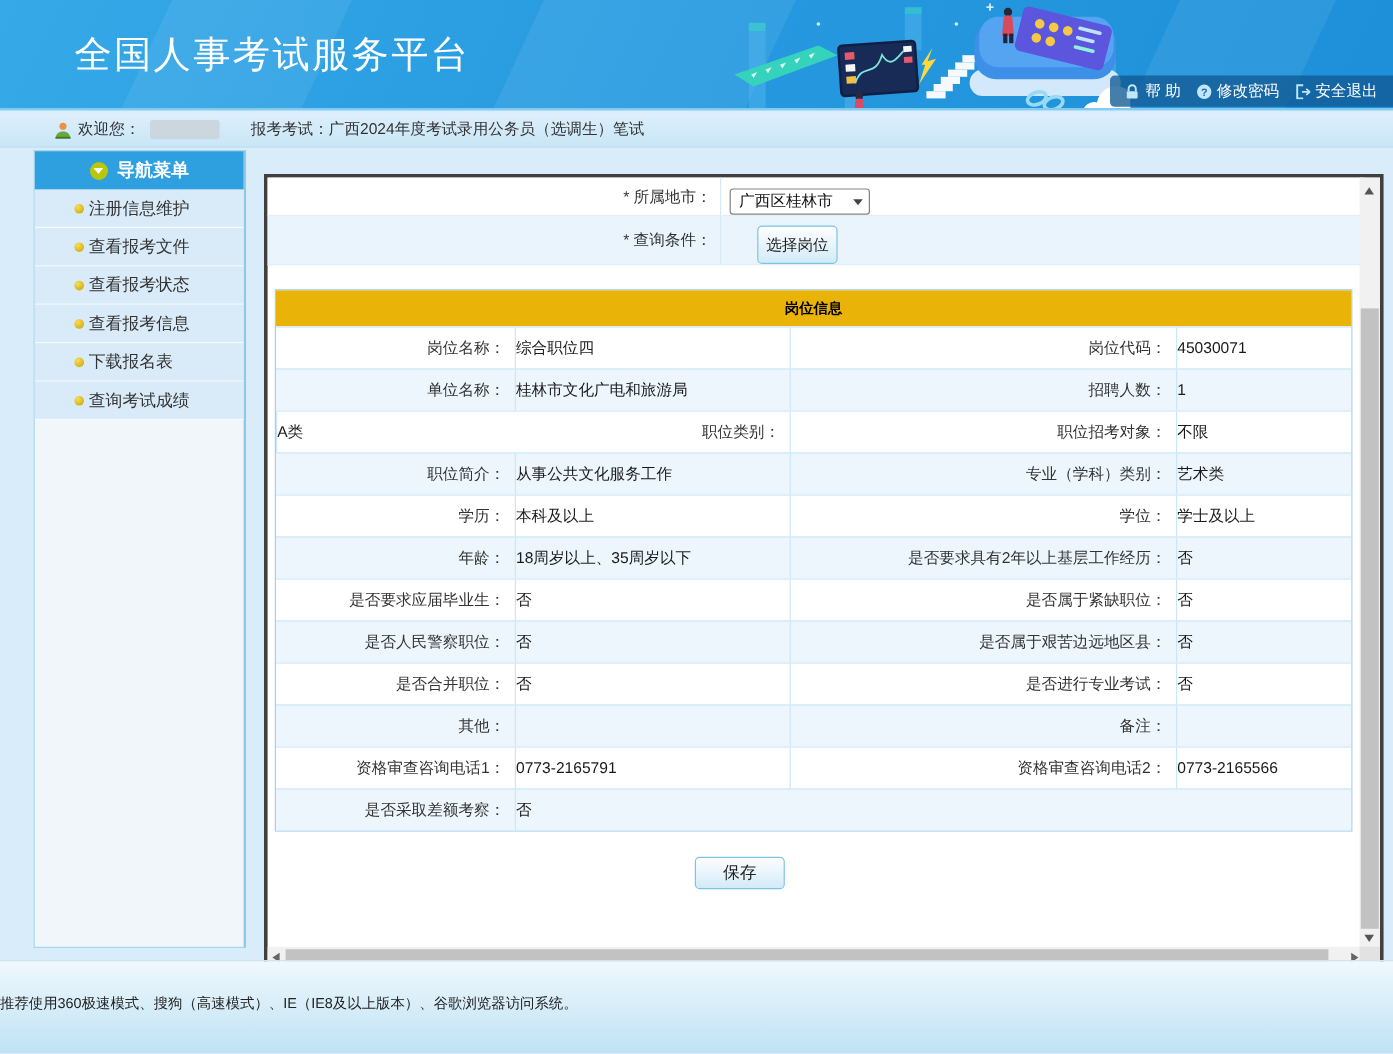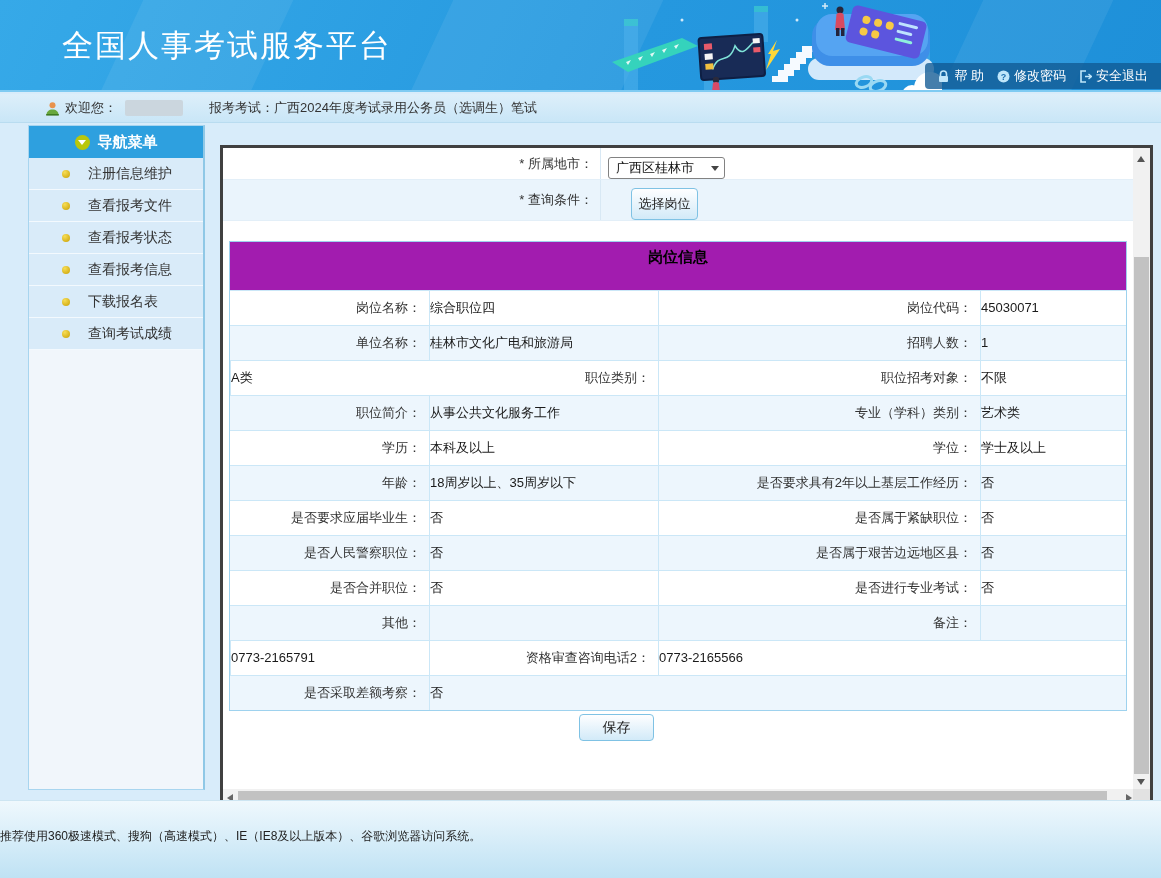--- a/index.html
+++ b/index.html
@@ -29,21 +29,21 @@
   .exam-label{margin-left:16px;}
 
   
   .sidebar{position:absolute;left:28px;top:125px;width:177px;height:665px;background:#F1F6FB;
     border:1px solid #A8D5EF;border-right:2px solid #8FC8E6;}
   .nav-header{height:32px;background:#2EA0DF;color:#fff;font-size:15px;font-weight:bold;
     display:flex;align-items:center;justify-content:center;gap:8px;cursor:pointer;}
   .collapse-icon{width:15px;height:15px;border-radius:50%;background:#B9C70B;position:relative;flex:none;}
   .collapse-icon::after{content:"";position:absolute;left:3.5px;top:5.5px;border:4px solid transparent;border-top:5px solid #fff;}
   .nav-items{list-style:none;}
-  .nav-item{height:32px;display:flex;align-items:center;padding-left:33px;gap:18px;background:#D9EBF9;
+  .nav-item{height:32px;display:flex;align-items:center;padding-left:33px;gap:4px;background:#D9EBF9;
     border-bottom:1px solid #F3F9FE;font-size:14px;color:#333;cursor:pointer;white-space:nowrap;}
   .bullet{width:8px;height:8px;border-radius:50%;background:radial-gradient(circle at 35% 30%,#F7DD55,#C9A004);flex:none;}
 
   
   .panel{position:absolute;left:220px;top:125px;width:933px;height:665px;background:#fff;border:3px solid #404040;margin-top:20px;}
   .form-row{position:relative;width:914px;display:flex;}
   .row1{height:32px;background:#fff;border-bottom:1px solid #E3EFF8;}
   .row2{height:41px;background:#EAF4FC;border-bottom:1px solid #E3EFF8;}
   .f-label{width:377px;font-size:13px;color:#333;display:flex;align-items:center;justify-content:flex-end;padding-right:7px;white-space:nowrap;}
   .f-ctrl{flex:1;border-left:1px solid #D8E8F4;display:flex;align-items:flex-end;padding-left:7px;}
@@ -51,21 +51,21 @@
   .select-box{width:117px;height:22px;border:1px solid #828282;border-radius:3px;background:#fff;
     display:flex;align-items:center;justify-content:space-between;padding:0 5px 0 7px;font-size:13px;color:#111;cursor:pointer;}
   .sel-arrow{width:0;height:0;border:4px solid transparent;border-top:5px solid #444;margin-top:4px;}
   .btn{border:1px solid #7FC2E4;border-radius:4px;background:linear-gradient(#FEFEFF,#D2EAF8);
     font-size:13px;color:#222;cursor:pointer;font-family:inherit;}
   .btn.small{width:67px;height:32px;}
   .btn.save{position:absolute;left:356px;top:566px;width:75px;height:27px;font-size:14px;}
 
   
   .table{position:absolute;left:6px;top:93px;width:898px;border:1px solid #9ED2EE;background:#fff;}
-  .t-header{height:48px;line-height:30px;text-align:center;font-weight:bold;font-size:15px;background:#a21caf;color:#000;}
+  .t-header{height:30px;line-height:30px;text-align:center;font-weight:bold;font-size:12px;background:#eab308;color:#000;}
   .t-row{display:grid;grid-template-columns:199px 229px 322px 146px;height:35px;border-top:1px solid #CBE7F7;background:#fff;}
   .t-row.alt{background:#EDF6FD;}
   .t-row.span{grid-template-columns:199px 697px;}
   .t-cell{font-size:13px;color:#333;line-height:34px;overflow:hidden;white-space:nowrap;}
   .t-label{text-align:right;padding-right:8px;}
   .t-value{border-left:1px solid #CBE7F7;color:#1a1a1a;}
   .t-label.l2{border-left:1px solid #CBE7F7;}
 
   
   .vscroll{position:absolute;right:0;top:0;width:17px;height:645px;background:#F1F1F1;}
@@ -316,20 +316,21 @@
             <div class="t-cell t-label l2">是否进行专业考试：</div>
             <div class="t-cell t-value">否</div>
           </div>
           <div class="t-row alt">
             <div class="t-cell t-label">其他：</div>
             <div class="t-cell t-value"></div>
             <div class="t-cell t-label l2">备注：</div>
             <div class="t-cell t-value"></div>
           </div>
           <div class="t-row">
+            <div class="t-cell t-label">资格审查咨询电话1：</div>
             <div class="t-cell t-value">0773-2165791</div>
             <div class="t-cell t-label l2">资格审查咨询电话2：</div>
             <div class="t-cell t-value">0773-2165566</div>
           </div>
           <div class="t-row alt span">
             <div class="t-cell t-label">是否采取差额考察：</div>
             <div class="t-cell t-value">否</div>
           </div>
         </div>
     </div>

